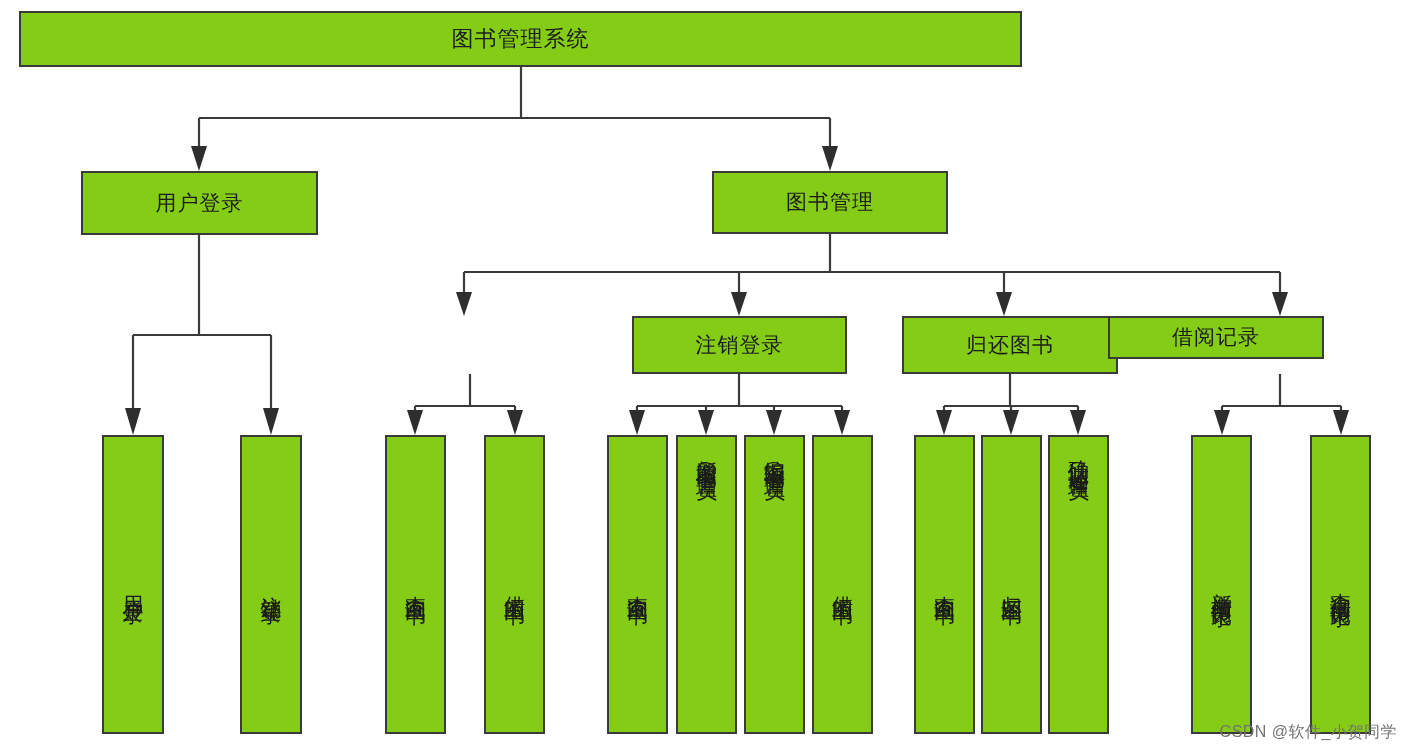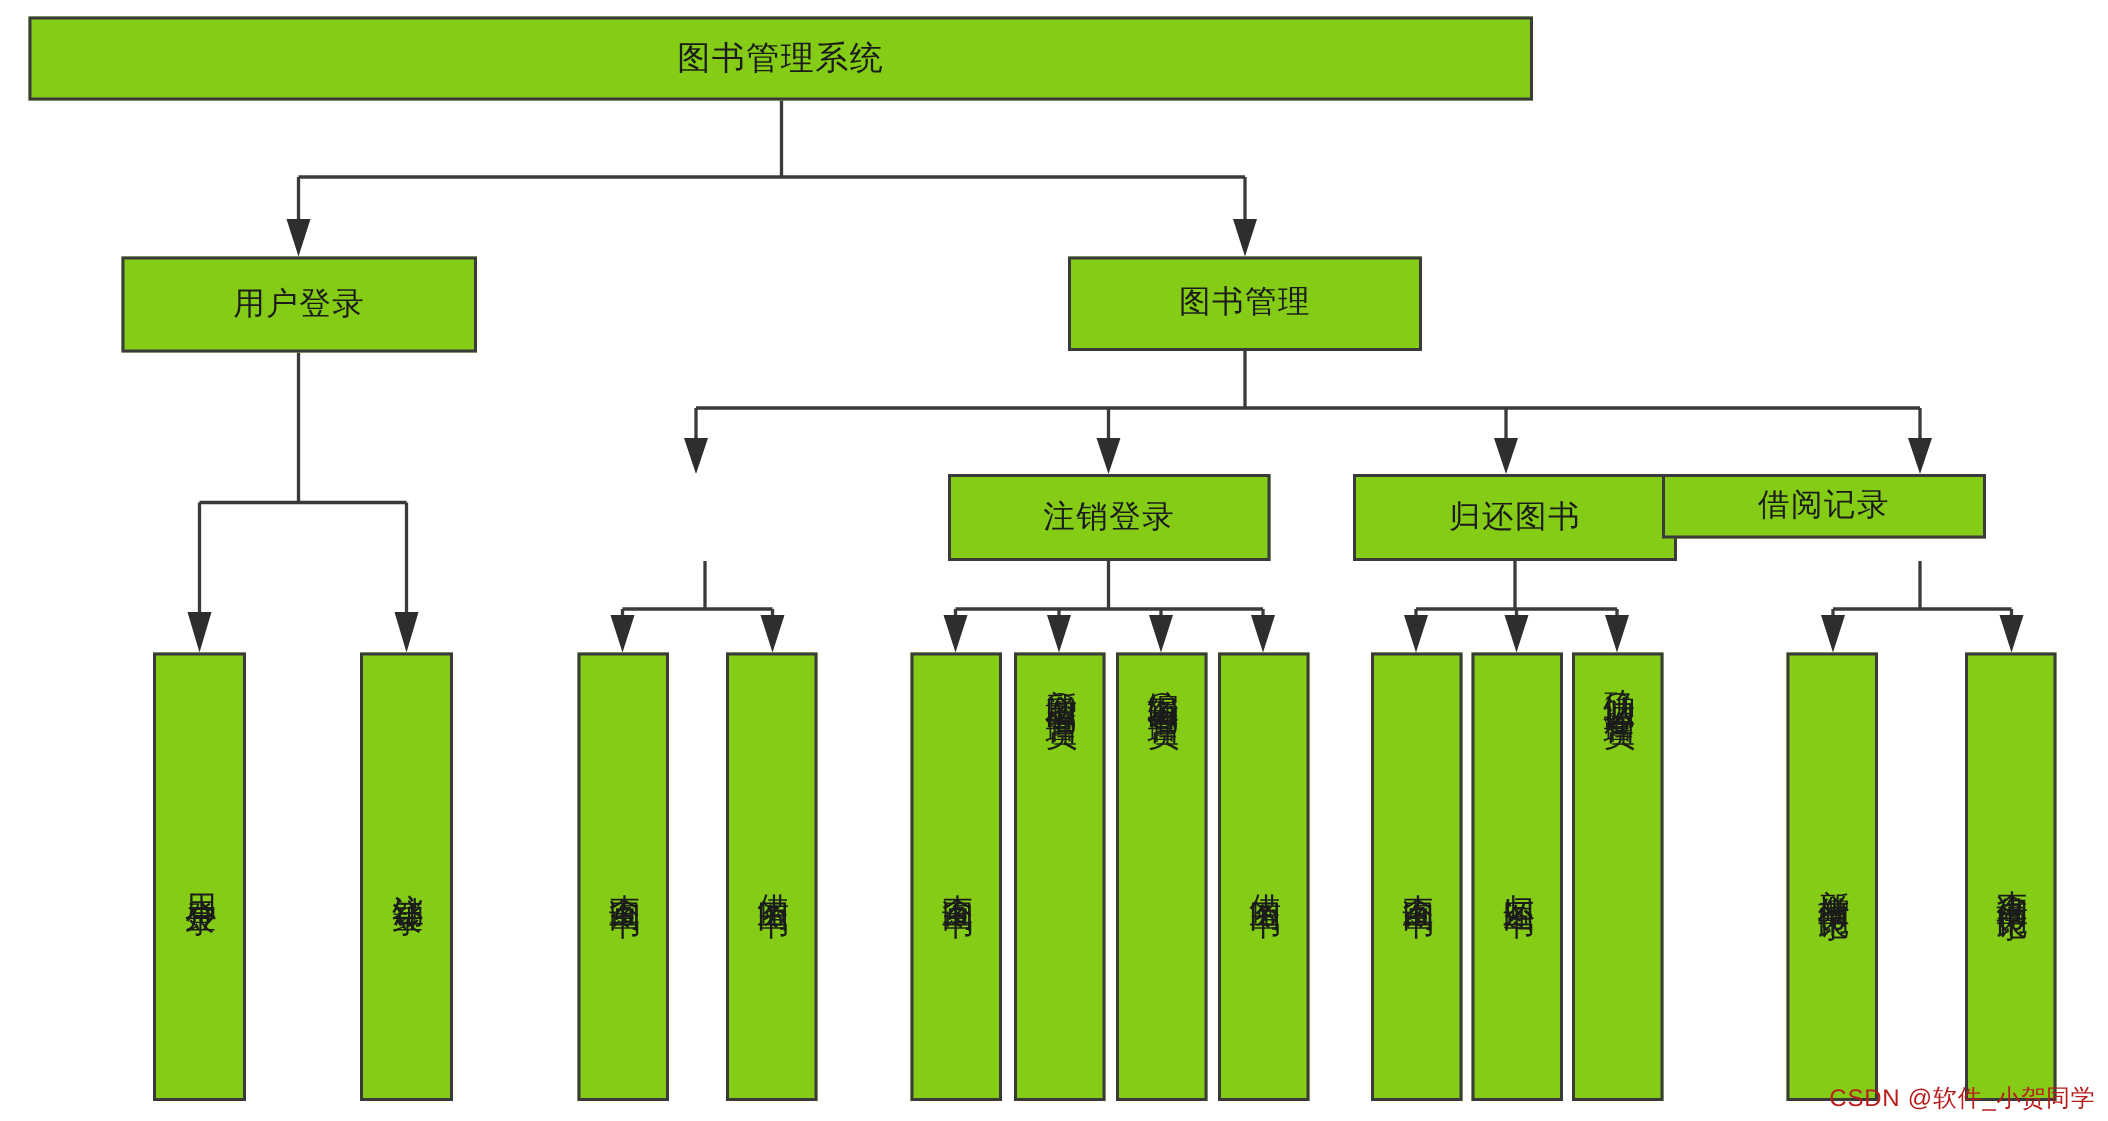--- a/index.html
+++ b/index.html
@@ -81,21 +81,21 @@
     align-items: center;
     padding-top: 0;
   }
 
   
   #watermark {
     position: absolute;
     right: 8px;
     bottom: 4px;
     font-size: 16px;
-    color: #b91c1c;
+    color: #737373;
     letter-spacing: 0.5px;
     white-space: nowrap;
     z-index: 3;
     font-family: "Liberation Sans", "DejaVu Sans", sans-serif;
   }
 </style>
 </head>
 <body>
 
 <div id="canvas">

